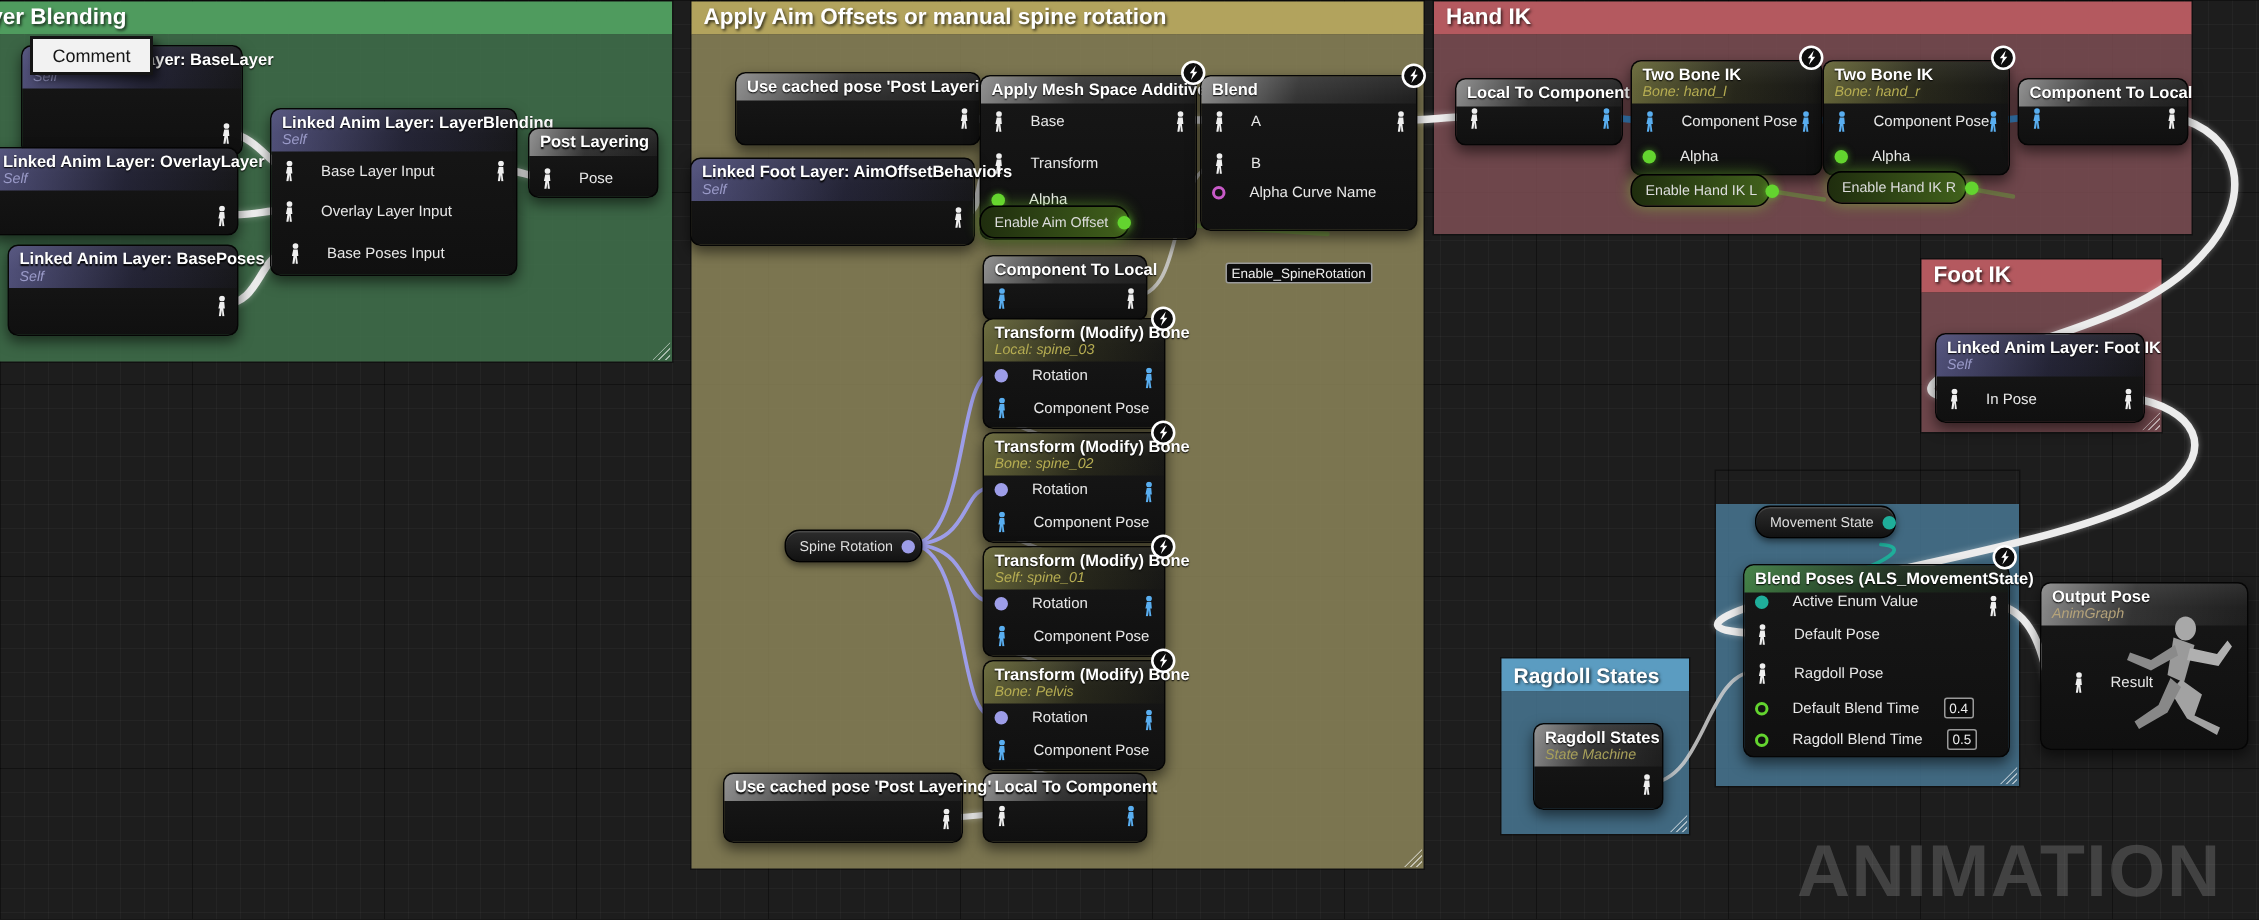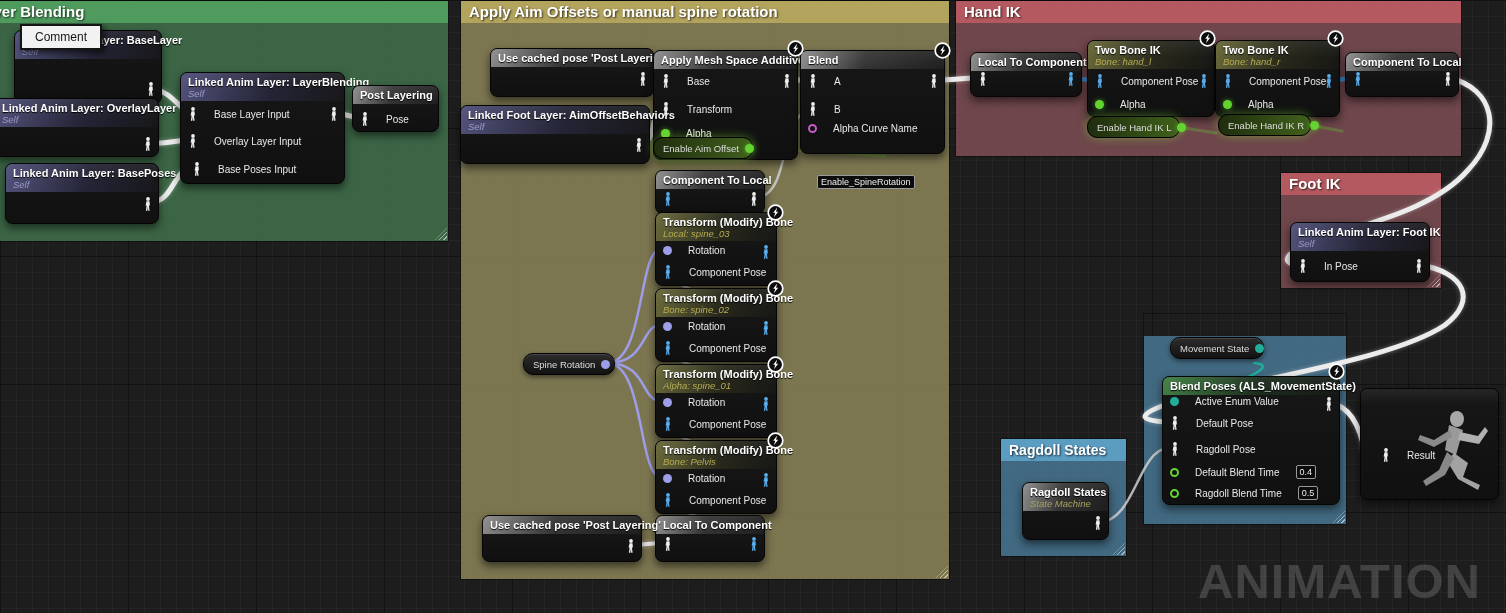--- a/index.html
+++ b/index.html
@@ -370,21 +370,21 @@
     <div class="prow" style="top:32px;right:5px">
         <svg class="pp blue">
           <use href="#person"></use>
         </svg>
       </div>
   </div>
 
   <div class="node" style="left:655px;top:364px;width:120px;height:72px">
     <div class="nhdr hdr-olive">
       <div class="ntitle">Transform (Modify) Bone</div>
-      <div class="nsub sub-bone">Alpha: spine_01</div>
+      <div class="nsub sub-bone">Self: spine_01</div>
     </div>
     <div class="prow" style="top:30px;left:7px">
         <span class="cpin c-lav"></span>
         <span>Rotation</span>
       </div>
     <div class="prow" style="top:52px;left:7px">
         <svg class="pp blue">
           <use href="#person"></use>
         </svg>
         <span>Component Pose</span>
@@ -582,20 +582,24 @@
       <div class="nsub sub-sm">State Machine</div>
     </div>
     <div class="prow" style="top:33px;right:5px">
         <svg class="pp white">
           <use href="#person"></use>
         </svg>
       </div>
   </div>
 
   <div class="node" style="left:1360px;top:388px;width:137px;height:110px">
+    <div class="nhdr hdr-gray">
+      <div class="ntitle">Output Pose</div>
+      <div class="nsub sub-anim">AnimGraph</div>
+    </div>
     <div class="prow" style="top:59px;left:20px">
         <svg class="pp white">
           <use href="#person"></use>
         </svg>
         <span>Result</span>
       </div>
     <svg style="position:absolute;right:2px;top:16px" width="96" height="92" viewBox="0 0 96 92">
       <ellipse cx="57" cy="14" rx="7" ry="8" fill="#a8a8a8"></ellipse>
       <path d="M49 20 L63 25 L56 50 L45 45 Z" fill="#9a9a9a"></path>
       <path d="M60 27 L78 31 L85 22 L88 26 L79 39 L58 35 Z" fill="#b0b0b0"></path>

